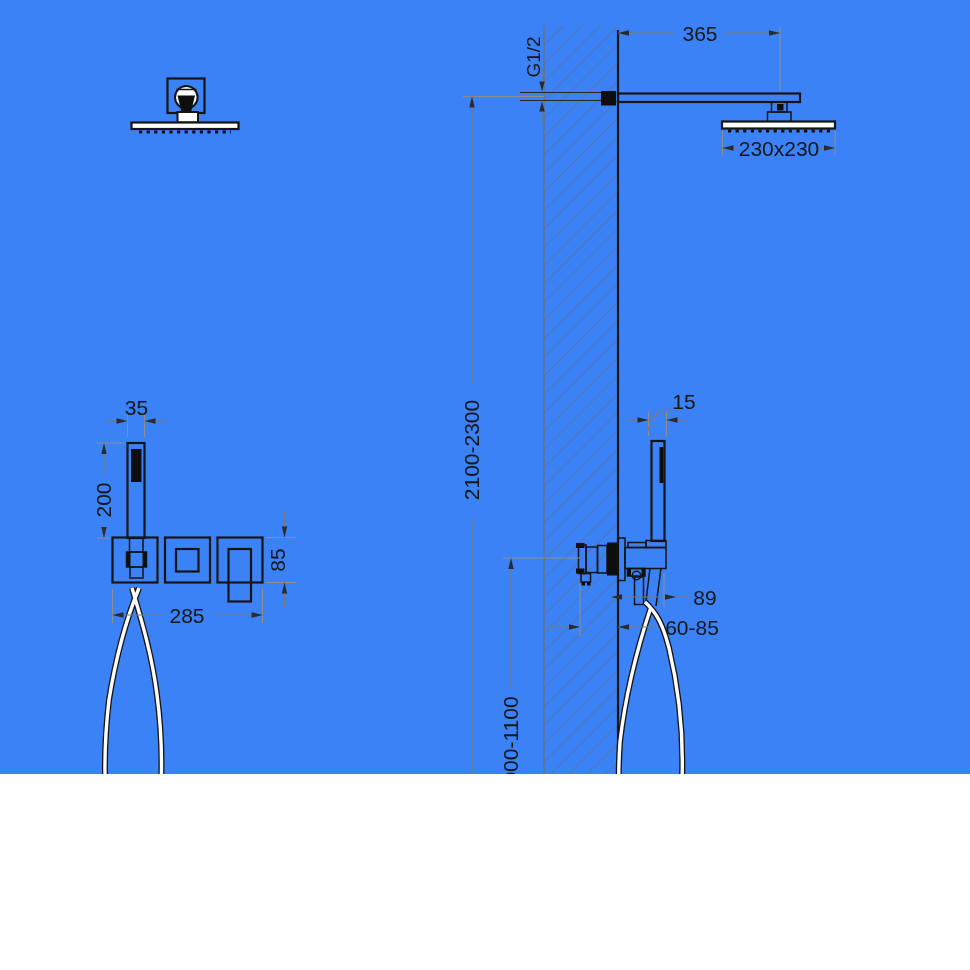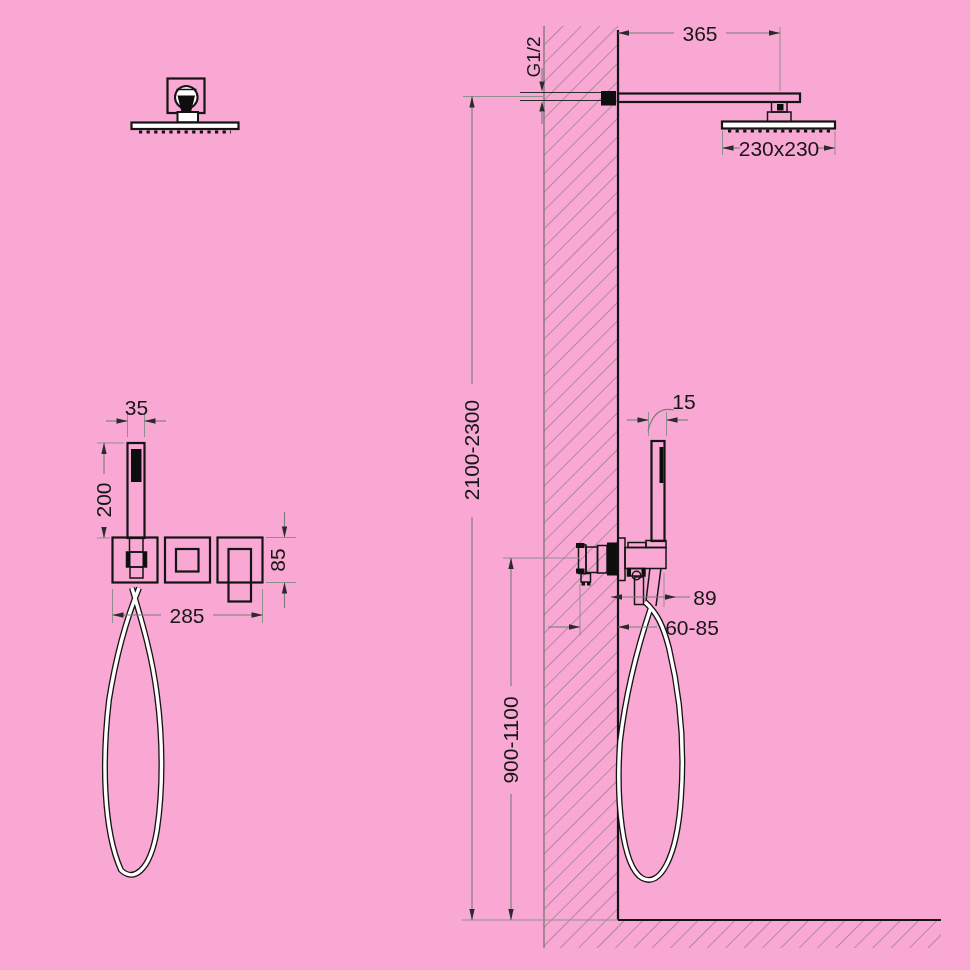--- a/index.html
+++ b/index.html
@@ -1,16 +1,16 @@
 <!DOCTYPE html>
 <html><head>
 <meta charset="utf-8">
 <style>
   html,body{margin:0;padding:0;background:#fff;}
-  #stage{position:relative;width:970px;height:970px;background:#f9a8d4;overflow:hidden;
+  #stage{position:relative;width:970px;height:774px;background:#3b82f6;overflow:hidden;
          font-family:"Liberation Sans", sans-serif;}
   svg{display:block}
   text{font-family:"Liberation Sans", sans-serif; fill:#161616;}
   .dim-t{font-size:21px;}
   .dim-s{font-size:19px;}
   .obj{stroke:#141414;fill:none;stroke-width:2.2;}
   .obj-thin{stroke:#141414;fill:none;stroke-width:1.5;}
   .blk{fill:#0e0e0e;stroke:none;}
   .dim{stroke:#7a7a7a;stroke-width:1.1;fill:none;}
   .ext{stroke:#8f8f8f;stroke-width:1;fill:none;}

